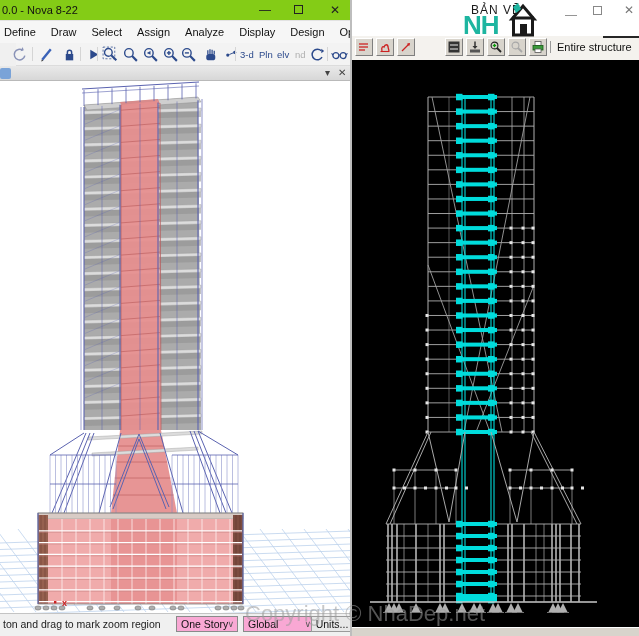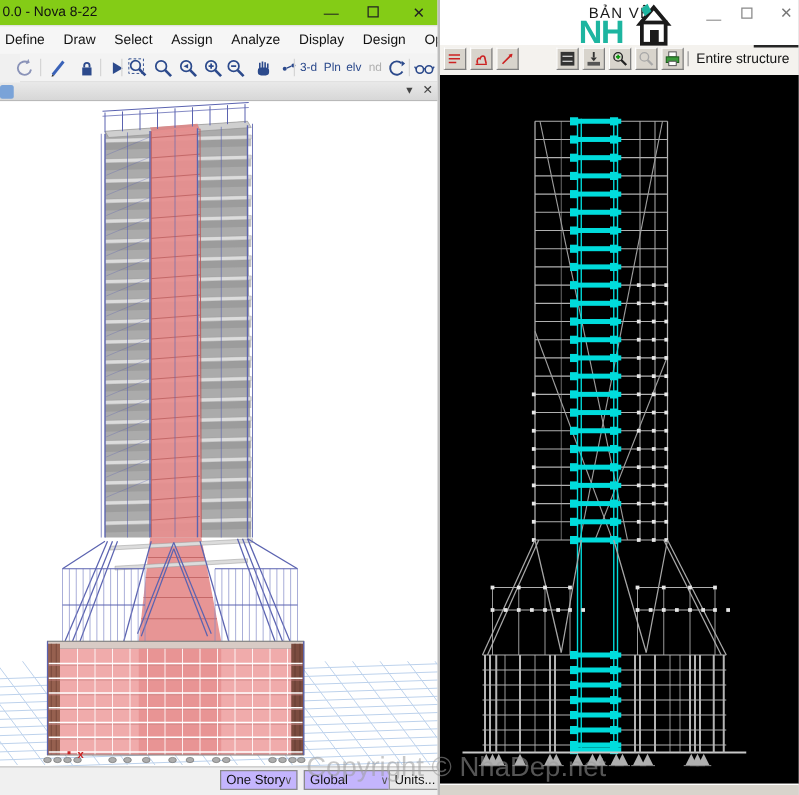--- a/index.html
+++ b/index.html
@@ -17,21 +17,21 @@
   .ticon{position:absolute;top:3px;width:17px;height:17px;}
   .tsep{position:absolute;top:4px;width:1px;height:14px;background:#d5d5d5;}
   .ttext{position:absolute;top:6px;font-size:9.5px;color:#2c4a8c;}
   .ttext.dim{color:#b0b0b0;}
   #lw-childbar{position:absolute;left:0;top:66px;width:351px;height:15px;background:linear-gradient(#e9e9e9,#d7d7d7);border-bottom:1px solid #b9b9b9;}
   #view-tab{position:absolute;left:0;top:2px;width:11px;height:11px;background:#7aa3d8;border-radius:2px;}
   .cbtn{position:absolute;top:1px;font-size:10px;color:#444;line-height:12px;}
   #lw-view{position:absolute;left:0;top:81px;width:351px;height:532px;background:#ffffff;}
   #lw-status{position:absolute;left:0;top:613px;width:351px;height:20px;background:#f0f0f0;border-top:1px solid #c4c4c4;}
   #lw-status .hint{position:absolute;left:3px;top:4px;font-size:10.5px;color:#222;}
-  .combo{position:absolute;top:2px;height:16px;background:#c4b5fd;border:1px solid #8a8a8a;font-size:10.5px;color:#111;padding:1px 3px 0 4px;}
+  .combo{position:absolute;top:2px;height:16px;background:#f9a8d4;border:1px solid #8a8a8a;font-size:10.5px;color:#111;padding:1px 3px 0 4px;}
   .combo .chev{position:absolute;right:3px;top:2px;font-size:9px;color:#555;}
   #units-btn{position:absolute;left:311px;top:2px;height:16px;width:42px;background:#e8e8e8;border:1px solid #9a9a9a;font-size:10.5px;color:#111;text-align:center;padding-top:1px;}
 
   
   #right-win{position:absolute;left:350px;top:0;width:289px;height:636px;background:#ffffff;border-left:2px solid #bdbdbd;overflow:hidden;}
   #rw-title{position:absolute;left:0;top:0;width:289px;height:36px;background:#ffffff;}
   #rw-tools{position:absolute;left:0;top:36px;width:289px;height:24px;background:#f4f2ee;}
   .rbtn{position:absolute;top:2px;width:18px;height:18px;background:#d8d4cc;border:1px solid;border-color:#ffffff #7f7f7f #7f7f7f #ffffff;}
   .rbtn svg{display:block;margin:1px;}
   #rw-label{position:absolute;left:198px;top:5px;font-size:11px;color:#111;padding-left:6px;border-left:1px solid #9a9a9a;}
@@ -423,20 +423,21 @@
           <ellipse cx="218" cy="527" rx="3.1" ry="2.1" fill="#adadad" stroke="#6a6a6a" stroke-width="0.5"></ellipse>
           <ellipse cx="226" cy="527" rx="3.1" ry="2.1" fill="#adadad" stroke="#6a6a6a" stroke-width="0.5"></ellipse>
           <ellipse cx="234" cy="527" rx="3.1" ry="2.1" fill="#adadad" stroke="#6a6a6a" stroke-width="0.5"></ellipse>
           <ellipse cx="241" cy="527" rx="3.1" ry="2.1" fill="#adadad" stroke="#6a6a6a" stroke-width="0.5"></ellipse>
           <rect x="54" y="520" width="2.4" height="2.4" fill="#cc2222"></rect>
           <text x="62" y="525" fill="#cc2222" font-size="9" font-weight="bold" font-family="Liberation Sans,sans-serif">x</text>
         </svg>
     </div>
 
     <div id="lw-status">
+      <span class="hint">ton and drag to mark zoom region</span>
       <span class="combo" style="left:176px;width:62px"><span>One Story</span><span class="chev">∨</span></span>
       <span class="combo" style="left:243px;width:72px"><span>Global</span><span class="chev">∨</span></span>
       <span id="units-btn">Units...</span>
     </div>
   </div>
 
   <div id="right-win">
     <div id="rw-title">
       <span class="winbtn" style="left:213px;top:8px;color:#888">—</span>
       <span class="winbtn" style="left:241px;top:6px;width:9px;height:9px;border:1.2px solid #888;font-size:0;"></span>

